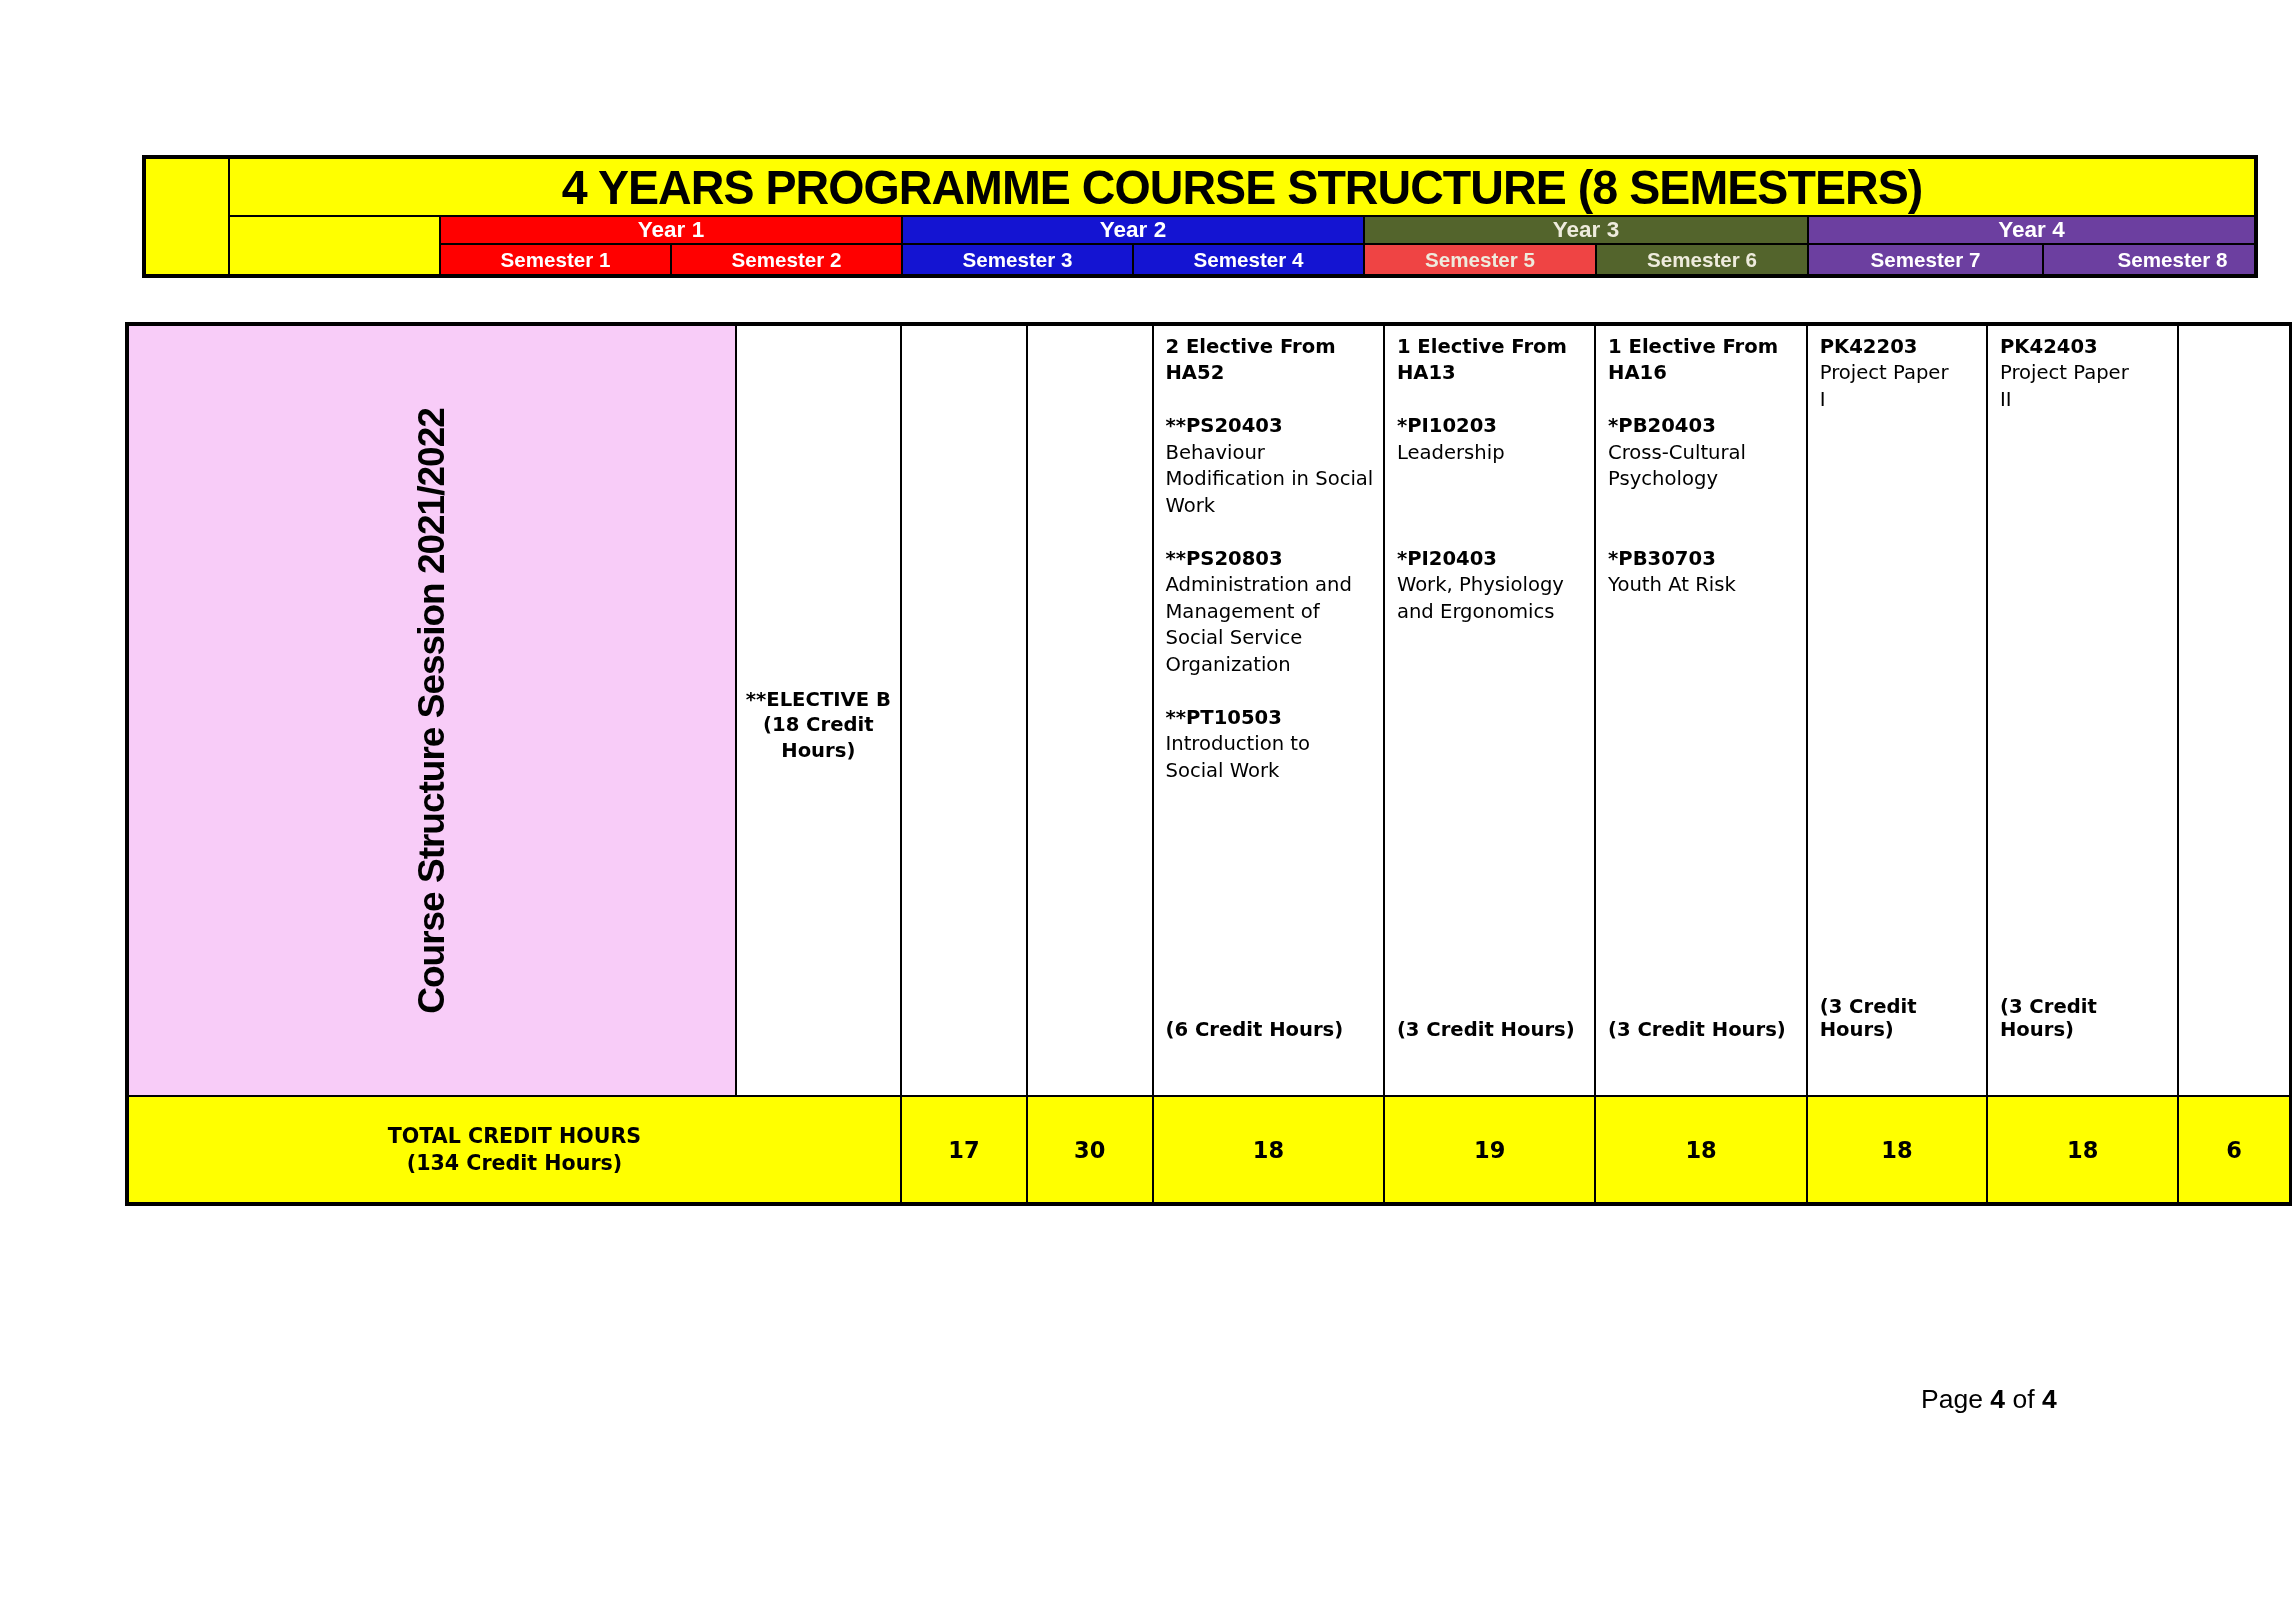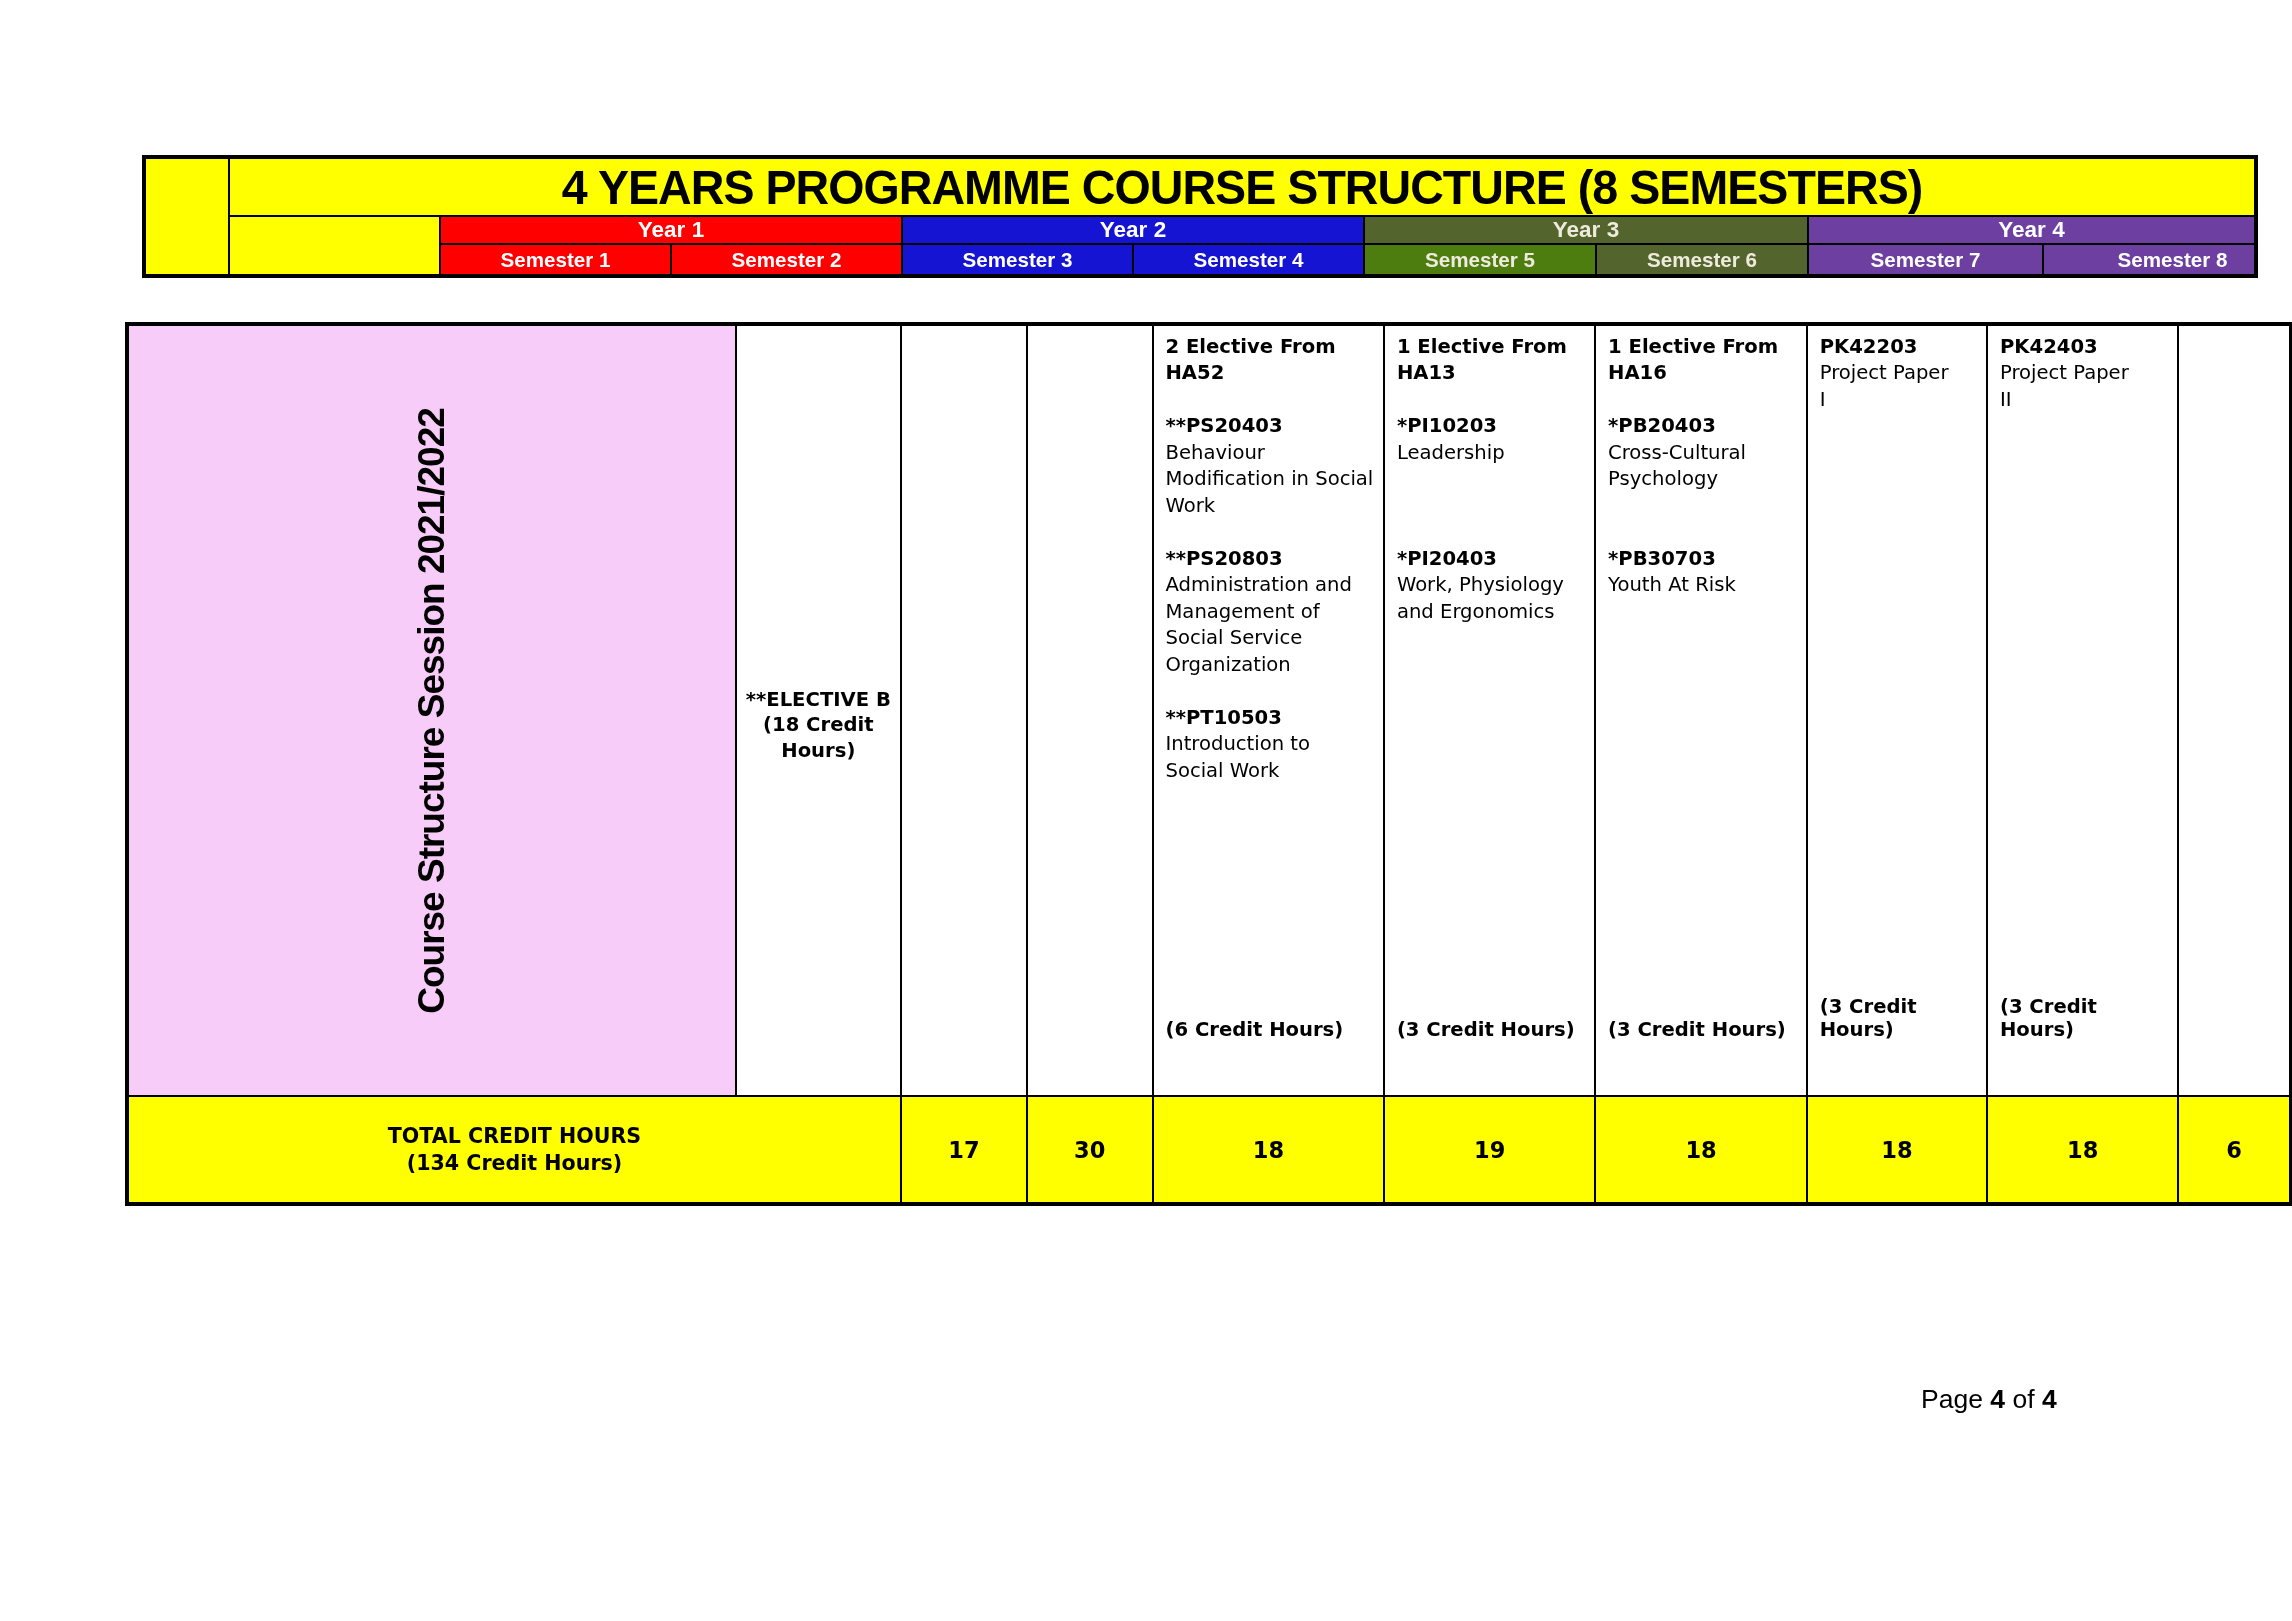--- a/index.html
+++ b/index.html
@@ -69,21 +69,21 @@
       <td colspan="2" class="year-cell" style="background-color: rgb(255, 0, 0); color: rgb(255, 255, 255);">Year 1</td>
       <td colspan="2" class="year-cell" style="background-color: rgb(20, 20, 210); color: rgb(255, 255, 255);">Year 2</td>
       <td colspan="2" class="year-cell" style="background-color: rgb(83, 100, 44); color: rgb(238, 235, 221);">Year 3</td>
       <td colspan="2" class="year-cell" style="background-color: rgb(108, 63, 160); color: rgb(255, 255, 255);">Year 4</td>
     </tr>
     <tr style="height:32px">
       <td class="sem-cell" style="background-color: rgb(255, 0, 0); color: rgb(255, 255, 255);">Semester 1</td>
       <td class="sem-cell" style="background-color: rgb(255, 0, 0); color: rgb(255, 255, 255);">Semester 2</td>
       <td class="sem-cell" style="background-color: rgb(20, 20, 210); color: rgb(255, 255, 255);">Semester 3</td>
       <td class="sem-cell" style="background-color: rgb(20, 20, 210); color: rgb(255, 255, 255);">Semester 4</td>
-      <td class="sem-cell" style="background-color: #4d7c0f; color: rgb(238, 235, 221);">Semester 5</td>
+      <td class="sem-cell" style="background-color: #ef4444; color: rgb(238, 235, 221);">Semester 5</td>
       <td class="sem-cell" style="background-color: rgb(83, 100, 44); color: rgb(238, 235, 221); margin-left: 43px;">Semester 6</td>
       <td class="sem-cell" style="background-color: rgb(108, 63, 160); color: rgb(255, 255, 255);">Semester 7</td>
       <td class="sem-cell" style="background-color: rgb(108, 63, 160); color: rgb(255, 255, 255); padding-left: 47px;">Semester 8</td>
     </tr>
   </tbody>
     </table>
 
   <table class="tbl body-tbl">
     <colgroup>
       <col style="width:85px">

